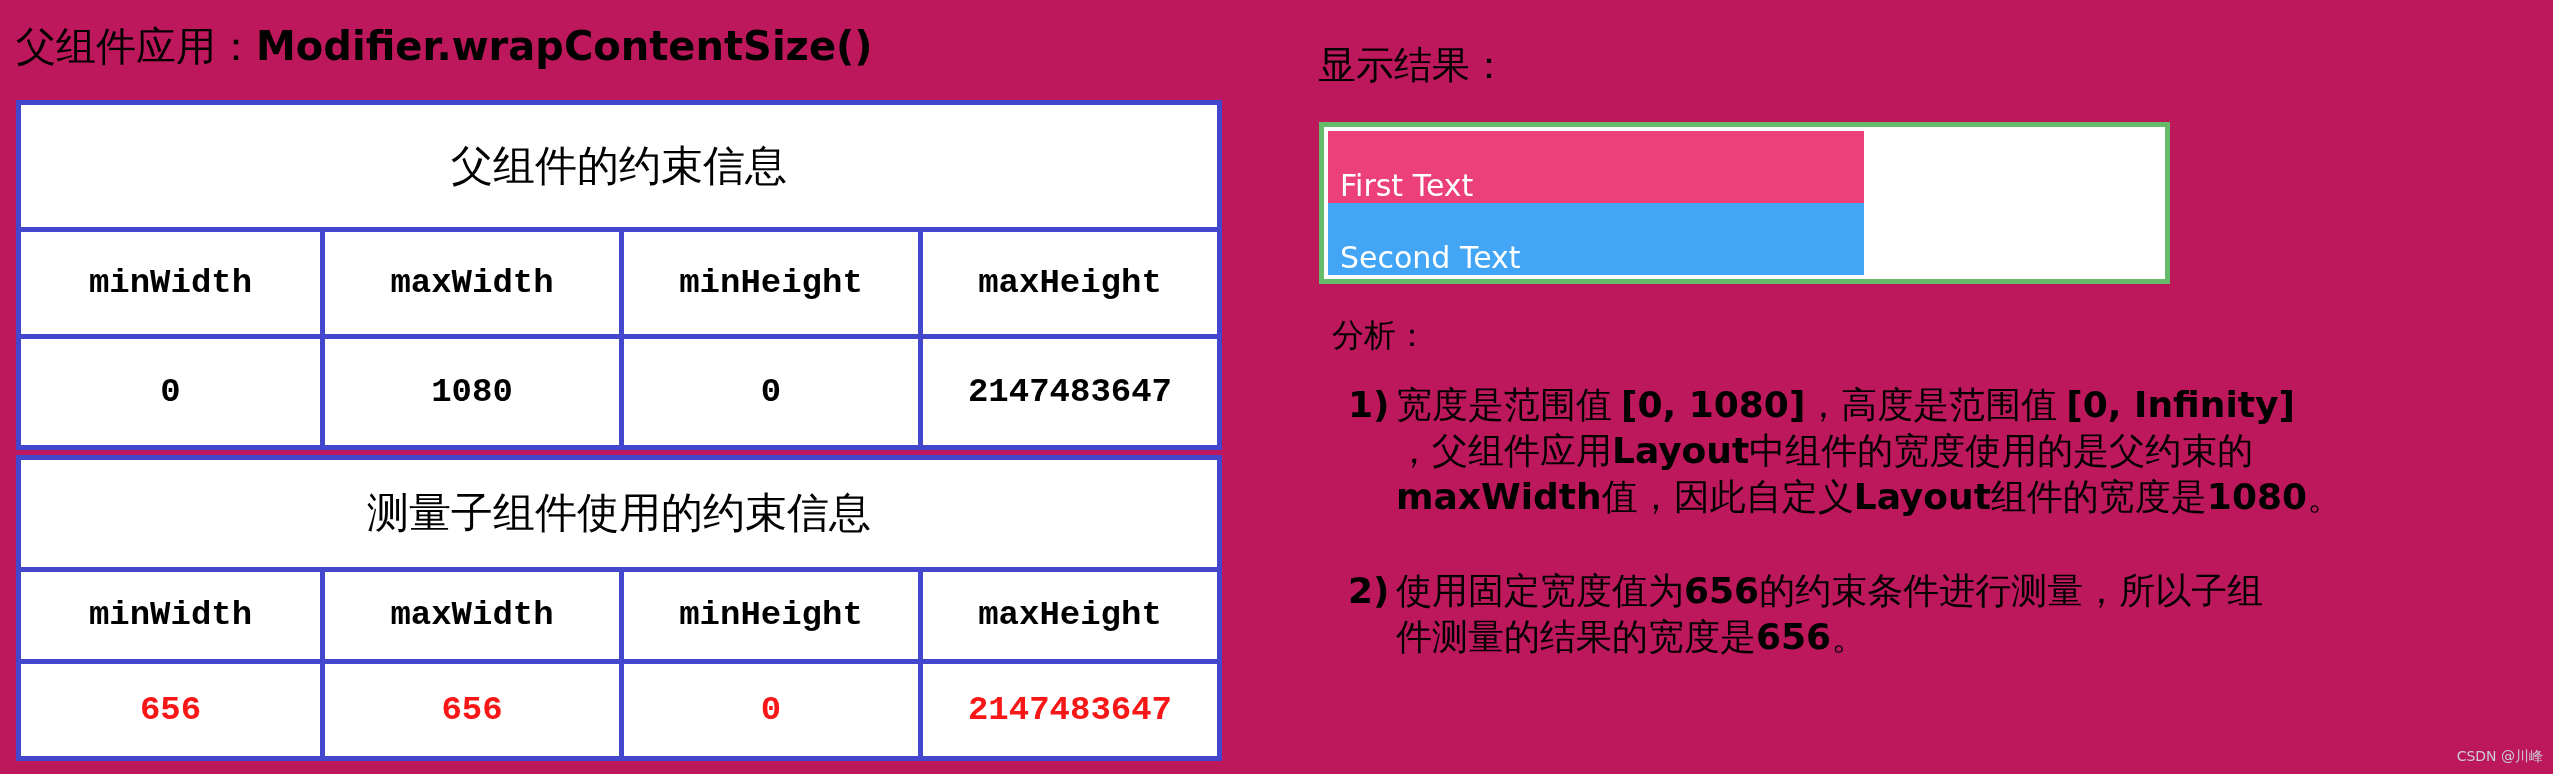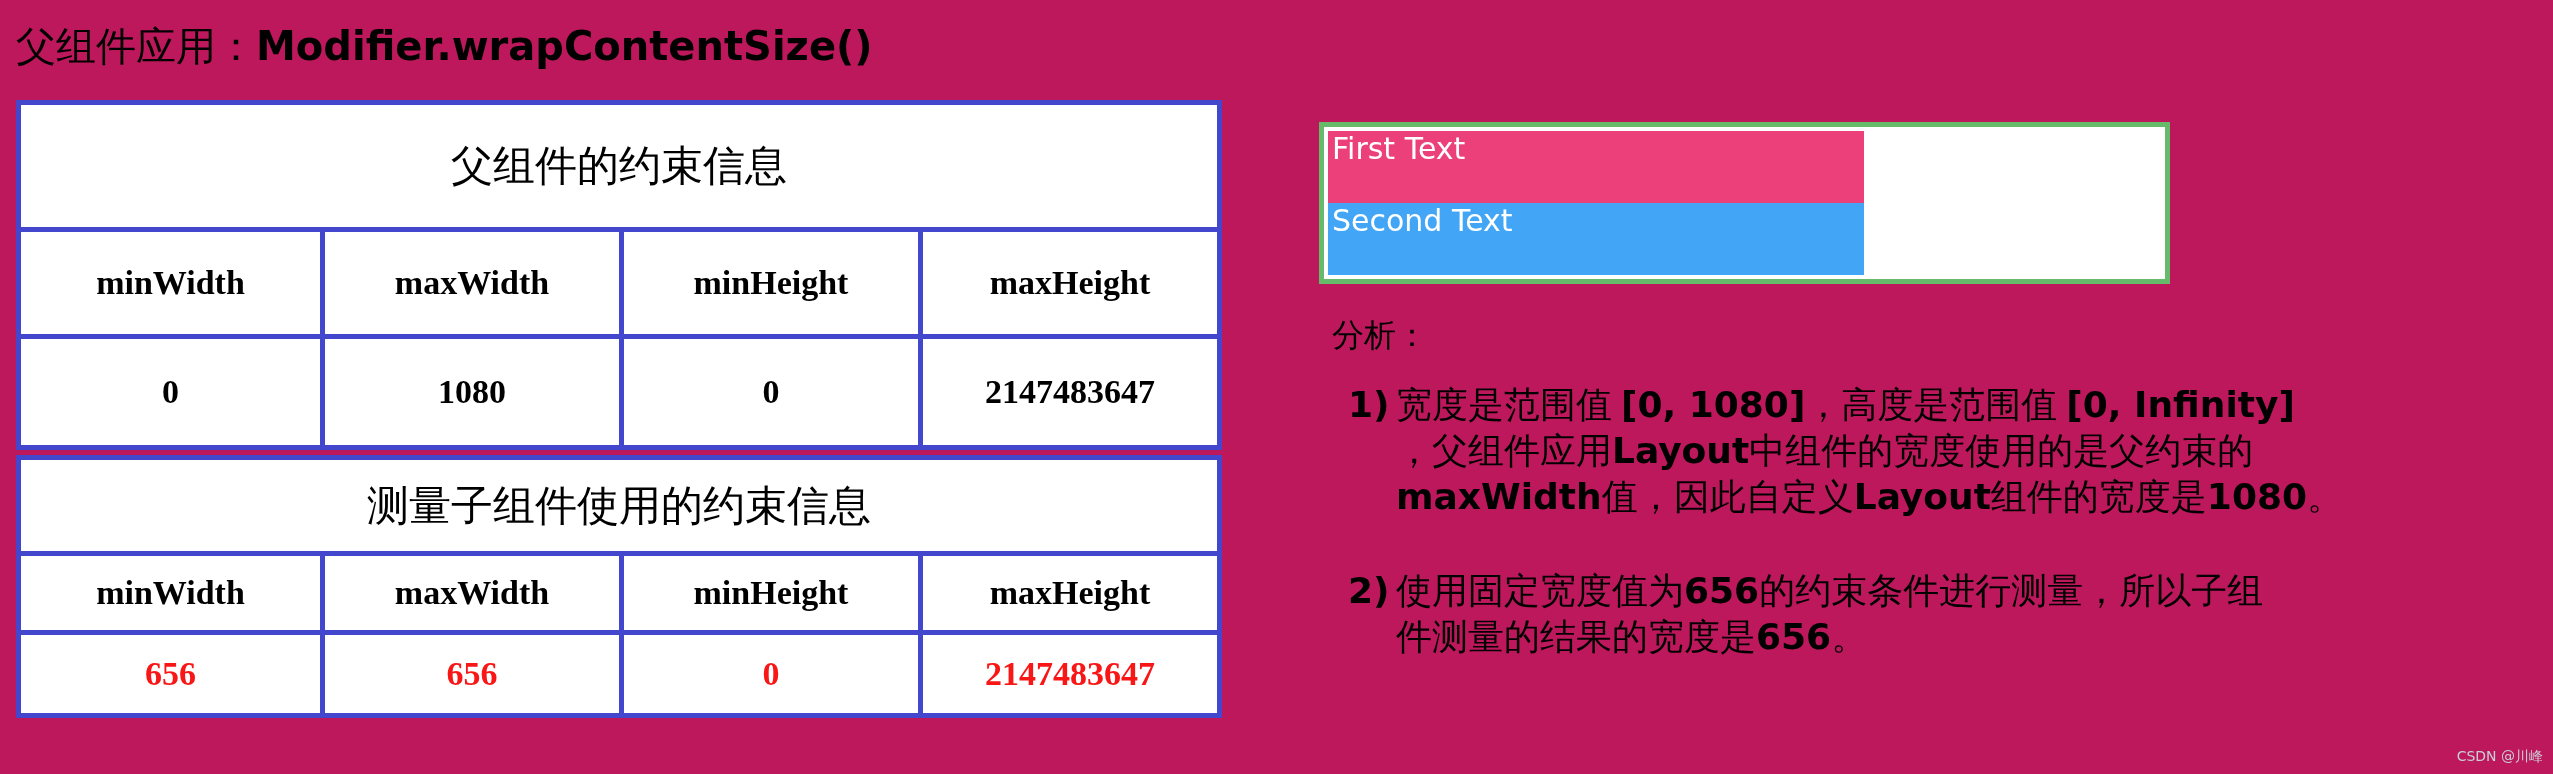--- a/index.html
+++ b/index.html
@@ -14,49 +14,49 @@
   .doc-title { position:absolute; left:16px; top:20px; font-size:40px; line-height:52px; white-space:nowrap; }
   .doc-title .code { font-family:"DejaVu Sans","Liberation Sans",sans-serif; font-weight:700; }
 
   
   .ctable {
     position:absolute; left:16px; width:1206px; background:#fff;
     border:5px solid var(--table-border); display:flex; flex-direction:column;
     box-sizing:border-box;
   }
   #table1 { top:100px; height:350px; }
-  #table2 { top:455px; height:263px; }
+  #table2 { top:455px; height:306px; }
   .ctable .cap {
     flex:0 0 36%; display:flex; align-items:center; justify-content:center;
     border-bottom:5px solid var(--table-border);
     font-size:42px; font-family:"Liberation Serif","DejaVu Serif",serif;
   }
   .ctable .grid {
     flex:1 1 auto; display:grid;
     grid-template-columns:repeat(4,1fr); grid-template-rows:1fr 1fr;
   }
   .cell {
     display:flex; align-items:center; justify-content:center;
-    font-family:Liberation Serif, serif; font-weight:700; font-size:34px;
+    font-family:Liberation Mono, monospace; font-weight:700; font-size:34px;
     box-sizing:border-box;
   }
   .cell.c2,.cell.c3,.cell.c4 { border-left:5px solid var(--table-border); }
   .cell.hd { border-bottom:5px solid var(--table-border); }
 
   
   .result-label { position:absolute; left:1318px; top:40px; font-size:38px; white-space:nowrap; }
   .result-box {
     position:absolute; left:1319px; top:122px; width:851px; height:162px;
     border:5px solid var(--result-border); background:#fff; box-sizing:border-box;
     padding:4px; display:flex; flex-direction:column;
   }
   .bar {
-    width:536px; flex:1 1 50%; display:flex; align-items:flex-start;
+    width:536px; flex:1 1 50%; display:flex; align-items:flex-end;
     color:#fff; font-family:"DejaVu Sans","Liberation Sans",sans-serif;
-    font-size:30px; padding-left:4px; box-sizing:border-box;
+    font-size:30px; padding-left:12px; box-sizing:border-box;
   }
 
   
   .analysis-label { position:absolute; left:1332px; top:314px; font-size:32px; white-space:nowrap; }
   .analysis { position:absolute; left:1348px; top:382px; }
   .aitem { display:flex; align-items:flex-start; }
   .aitem + .aitem { margin-top:48px; }
   .marker { flex:0 0 48px; font-family:"DejaVu Sans","Liberation Sans",sans-serif; font-weight:700; font-size:36px; line-height:46px; }
   .ilabel { flex:0 0 216px; font-size:36px; line-height:46px; white-space:nowrap; }
   .content { width:945px; }
@@ -97,20 +97,21 @@
         <div class="cell hd c2">maxWidth</div>
         <div class="cell hd c3">minHeight</div>
         <div class="cell hd c4">maxHeight</div>
         <div class="cell val c1" style="color: rgb(248, 22, 22);">656</div>
         <div class="cell val c2" style="color: rgb(248, 22, 22);">656</div>
         <div class="cell val c3" style="color: rgb(248, 22, 22);">0</div>
         <div class="cell val c4" style="color: rgb(248, 22, 22);">2147483647</div>
       </div>
     </div>
 
+  <div class="result-label serif">显示结果：</div>
   <div class="result-box" id="resultBox">
       <div class="bar" style="background: rgb(236, 64, 122);">
         <span>First Text</span>
       </div>
       <div class="bar" style="background: rgb(66, 165, 245);">
         <span>Second Text</span>
       </div>
     </div>
 
   <div class="analysis-label serif">分析：</div>

